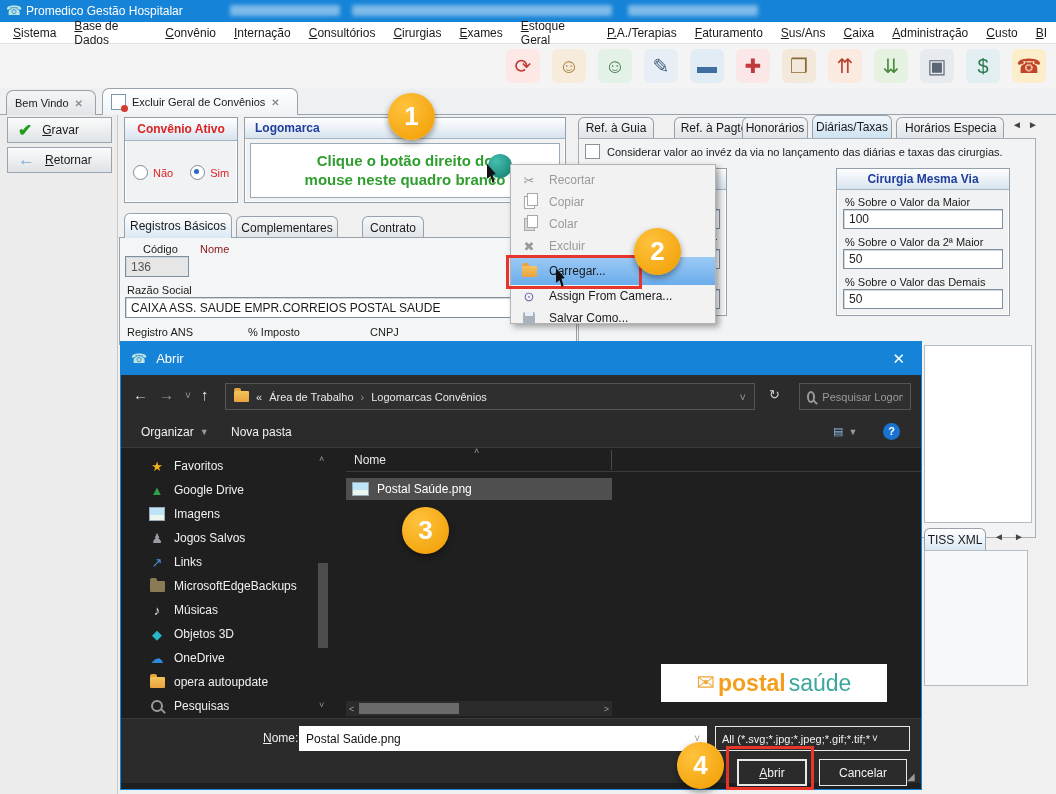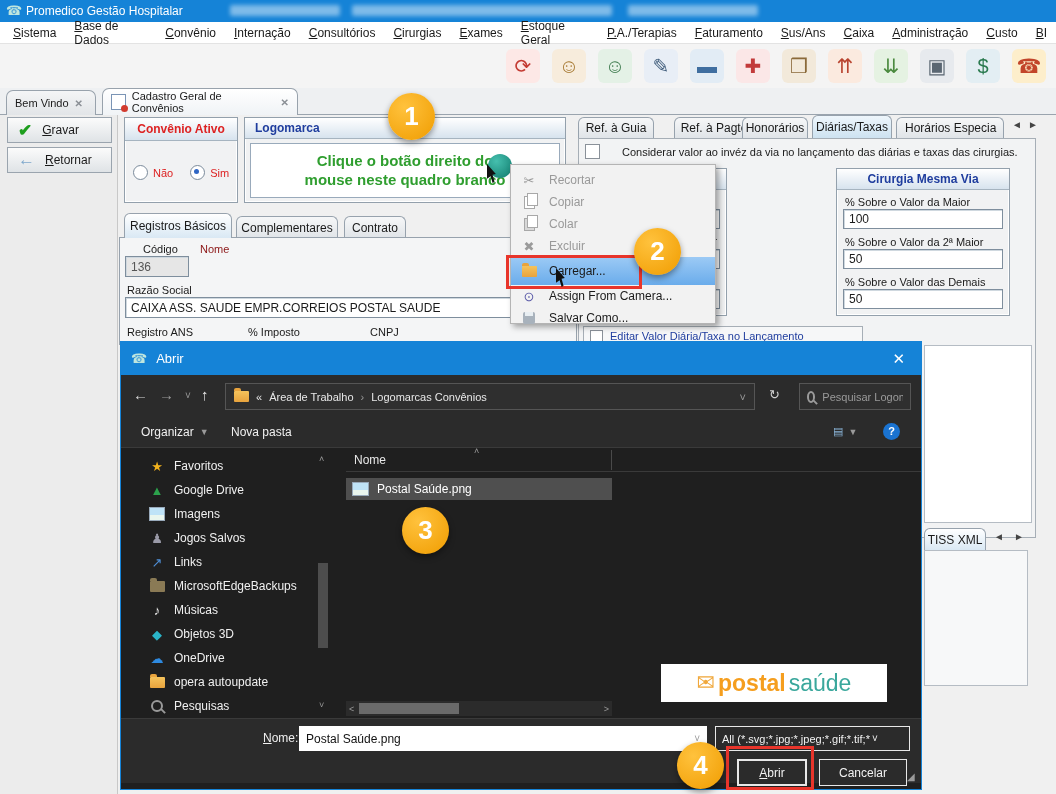--- a/index.html
+++ b/index.html
@@ -156,21 +156,21 @@
 
   <div class="a" style="left:0;top:88px;width:1056px;height:27px;border-bottom:1px solid #9aa4ae;background:#eef0f2;"></div>
   <div class="a dtab" style="left:6px;top:90px;width:90px;height:25px;background:linear-gradient(#f4f5f6,#e2e5e8);">
     <span>Bem Vindo</span>
       <span class="x">✕</span>
   </div>
   <div class="a dtab" style="left:102px;top:88px;width:196px;height:27px;background:linear-gradient(#ffffff,#f0f3f6);z-index:2;">
     <span style="width:13px;height:14px;border:1px solid #7a94b5;background:#fff;position:relative;">
         <i style="position:absolute;right:-3px;bottom:-3px;width:7px;height:7px;border-radius:50%;background:#d23b2f;"></i>
       </span>
-    <span>Cadastro Geral de Convênios</span>
+    <span>Excluir Geral de Convênios</span>
       <span class="x">✕</span>
   </div>
 
   <div class="a" style="left:0;top:115px;width:118px;height:679px;background:#ececec;border-right:1px solid #c8c8c8;"></div>
   <div class="a navbtn" style="left:7px;top:117px;width:105px;height:26px;">
     <span style="color:#1d9e1d;font-size:17px;font-weight:bold;">✔</span>
     <span class="acc">Gravar</span>
   </div>
   <div class="a navbtn" style="left:7px;top:147px;width:105px;height:26px;">
     <span style="color:#7fa8cc;font-size:17px;font-weight:bold;">←</span>
@@ -198,21 +198,21 @@
     </div>
   </div>
   <div class="a cursor" style="left:487px;top:164px;"></div>
 
   <div class="a ftab on" style="left:124px;top:213px;width:108px;height:25px;z-index:2;">
       <span>Registros Básicos</span>
     </div>
   <div class="a ftab" style="left:236px;top:216px;width:102px;height:22px;">
       <span>Complementares</span>
     </div>
-  <div class="a ftab" style="left:344px;top:216px;width:62px;height:22px;">
+  <div class="a ftab" style="left:362px;top:216px;width:62px;height:22px;">
       <span>Contrato</span>
     </div>
   <div class="a" style="left:119px;top:237px;width:458px;height:108px;background:#f4f5f6;border:1px solid #97a2ad;">
     <span class="a" style="left:23px;top:5px;text-align:center;">Código</span>
     <div class="a inp" style="left:5px;top:18px;width:64px;height:21px;background:#e6e6e6;color:#555;">136</div>
     <span class="a" style="left:80px;top:5px;color:#8c1616;">Nome</span>
     <span class="a" style="left:7px;top:46px;">Razão Social</span>
     <div class="a inp" style="left:5px;top:59px;width:447px;height:21px;">CAIXA ASS. SAUDE EMPR.CORREIOS POSTAL SAUDE</div>
     <span class="a" style="left:7px;top:88px;">Registro ANS</span>
     <span class="a" style="left:128px;top:88px;">% Imposto</span>
@@ -231,21 +231,21 @@
   <div class="a ftab on" style="left:812px;top:115px;width:80px;height:23px;z-index:2;background:linear-gradient(#eef6fc,#cde2f1);">
       <span>Diárias/Taxas</span>
     </div>
   <div class="a ftab" style="left:896px;top:117px;width:108px;height:21px;overflow:hidden;justify-content:flex-start;padding-left:8px;">
       <span>Horários Especia</span>
     </div>
   <span class="a" style="left:1012px;top:119px;color:#444;font-size:10px;">◄</span>
   <span class="a" style="left:1028px;top:119px;color:#444;font-size:10px;">►</span>
   <div class="a" style="left:578px;top:138px;width:458px;height:400px;background:#f2f3f4;border:1px solid #a6aeb6;"></div>
 
-  <div class="a flex" style="left:585px;top:144px;width:440px;gap:22px;">
+  <div class="a flex" style="left:585px;top:144px;width:440px;gap:7px;">
     <span class="cb"></span>
     <span style="font-size:11px;">Considerar valor ao invéz da via no lançamento das diárias e taxas das cirurgias.</span>
   </div>
 
   <div class="a gbox" style="left:583px;top:168px;width:144px;height:148px;">
     <div class="gh" style="height:20px;"></div>
     <div class="a inp" style="left:6px;top:40px;width:130px;height:20px;"></div>
     <span class="a" style="left:8px;top:66px;">% Sobre o Valor da Maior</span>
     <div class="a inp" style="left:6px;top:80px;width:130px;height:20px;"></div>
     <span class="a" style="left:8px;top:106px;">% Sobre o Valor das Demais</span>
@@ -255,24 +255,20 @@
   <div class="a gbox" style="left:836px;top:168px;width:174px;height:148px;">
     <div class="gh" style="height:20px;">Cirurgia Mesma Via</div>
     <span class="a" style="left:8px;top:27px;">% Sobre o Valor da Maior</span>
     <div class="a inp" style="left:6px;top:40px;width:160px;height:20px;">100</div>
     <span class="a" style="left:8px;top:67px;">% Sobre o Valor da 2ª Maior</span>
     <div class="a inp" style="left:6px;top:80px;width:160px;height:20px;">50</div>
     <span class="a" style="left:8px;top:107px;">% Sobre o Valor das Demais</span>
     <div class="a inp" style="left:6px;top:120px;width:160px;height:20px;">50</div>
   </div>
 
-  <div class="a flex" style="left:583px;top:326px;width:280px;height:20px;border:1px solid #a6aeb6;background:#f6f7f8;gap:7px;padding-left:6px;">
-    <span class="cb" style="width:11px;height:11px;"></span>
-    <span style="color:#1f3d9e;">Editar Valor Diária/Taxa no Lançamento</span>
-  </div>
 
   <div class="a" style="left:924px;top:345px;width:108px;height:178px;background:#fff;border:1px solid #b5bcc4;"></div>
   <div class="a ftab on" style="left:924px;top:528px;width:62px;height:22px;">
       <span>TISS XML</span>
     </div>
   <span class="a" style="left:994px;top:531px;color:#444;font-size:10px;">◄</span>
   <span class="a" style="left:1014px;top:531px;color:#444;font-size:10px;">►</span>
   <div class="a" style="left:924px;top:550px;width:104px;height:136px;background:#f7f8f9;border:1px solid #b5bcc4;"></div>
 
   <div class="a ctxmenu" style="left:510px;top:164px;width:206px;height:160px;padding-top:4px;">

